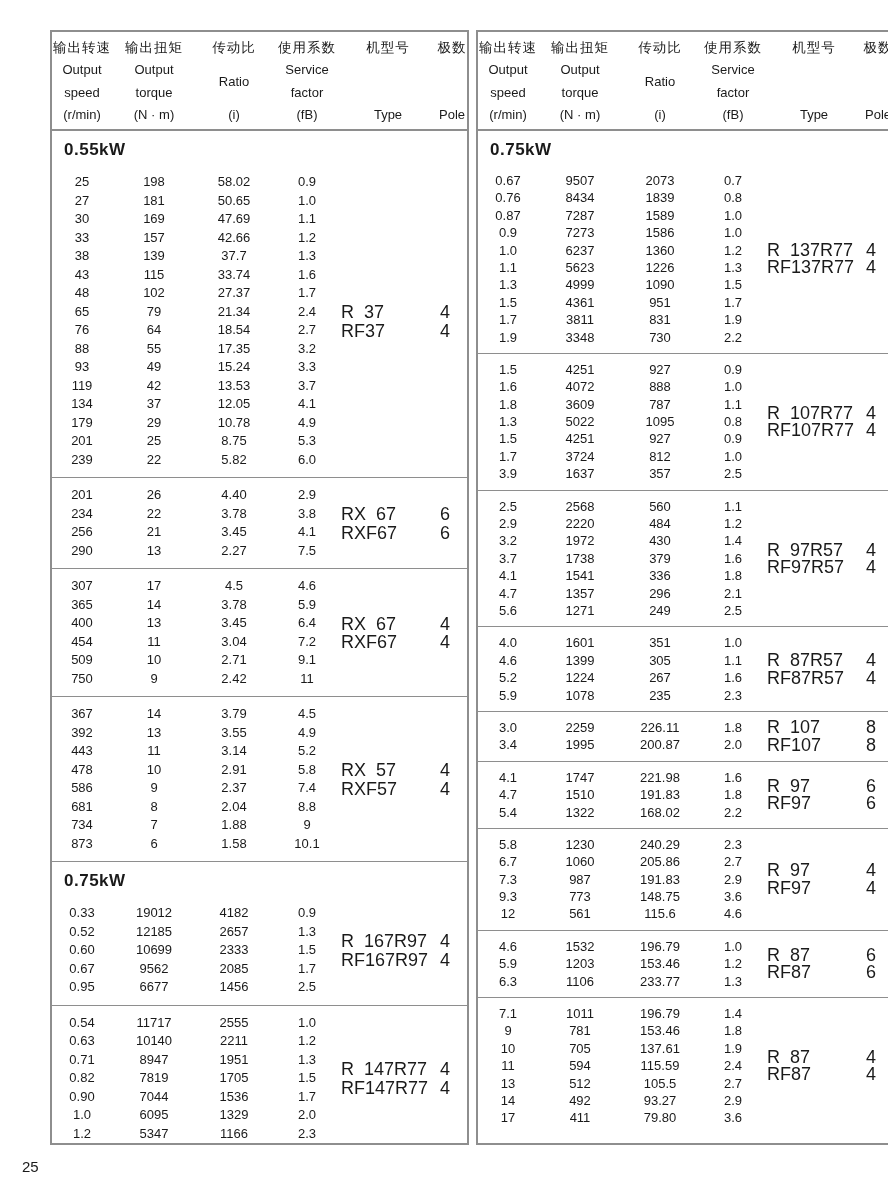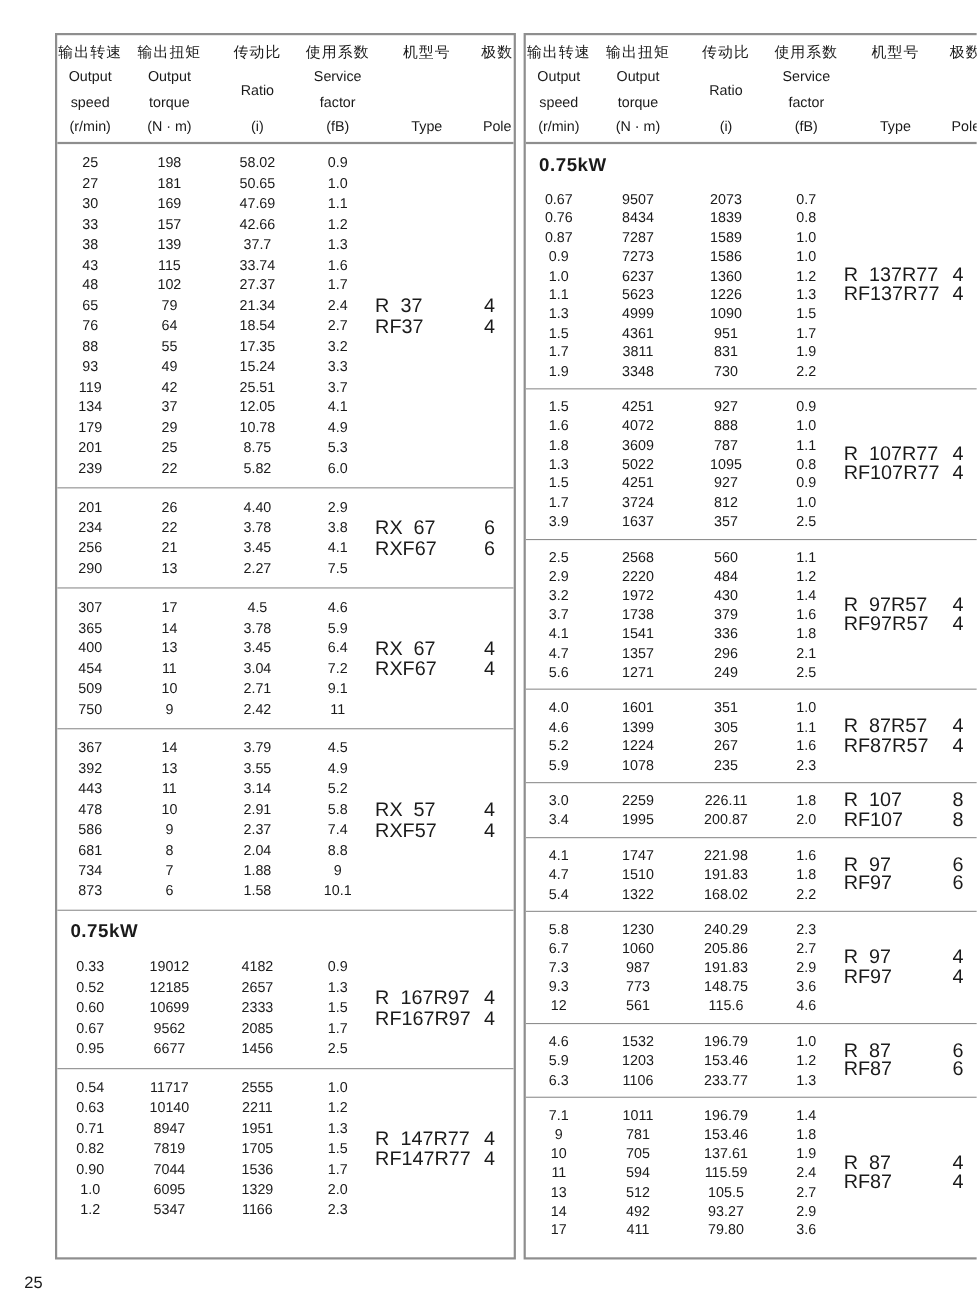--- a/index.html
+++ b/index.html
@@ -106,20 +106,21 @@
           </div>
           <div class="hcell">
             <div class="hzh">机型号</div>
             <div class="hunit">Type</div>
           </div>
           <div class="hcell">
             <div class="hzh">极数</div>
             <div class="hunit">Pole</div>
           </div>
         </div>
+        <div class="power-title">0.55kW</div>
         <div class="block">
           <div class="rows">
             <div class="row">
               <span class="cell">25</span>
               <span class="cell">198</span>
               <span class="cell">58.02</span>
               <span class="cell">0.9</span>
             </div>
             <div class="row">
               <span class="cell">27</span>
@@ -177,21 +178,21 @@
             </div>
             <div class="row">
               <span class="cell">93</span>
               <span class="cell">49</span>
               <span class="cell">15.24</span>
               <span class="cell">3.3</span>
             </div>
             <div class="row">
               <span class="cell">119</span>
               <span class="cell">42</span>
-              <span class="cell">25.51</span>
+              <span class="cell">13.53</span>
               <span class="cell">3.7</span>
             </div>
             <div class="row">
               <span class="cell">134</span>
               <span class="cell">37</span>
               <span class="cell">12.05</span>
               <span class="cell">4.1</span>
             </div>
             <div class="row">
               <span class="cell">179</span>

